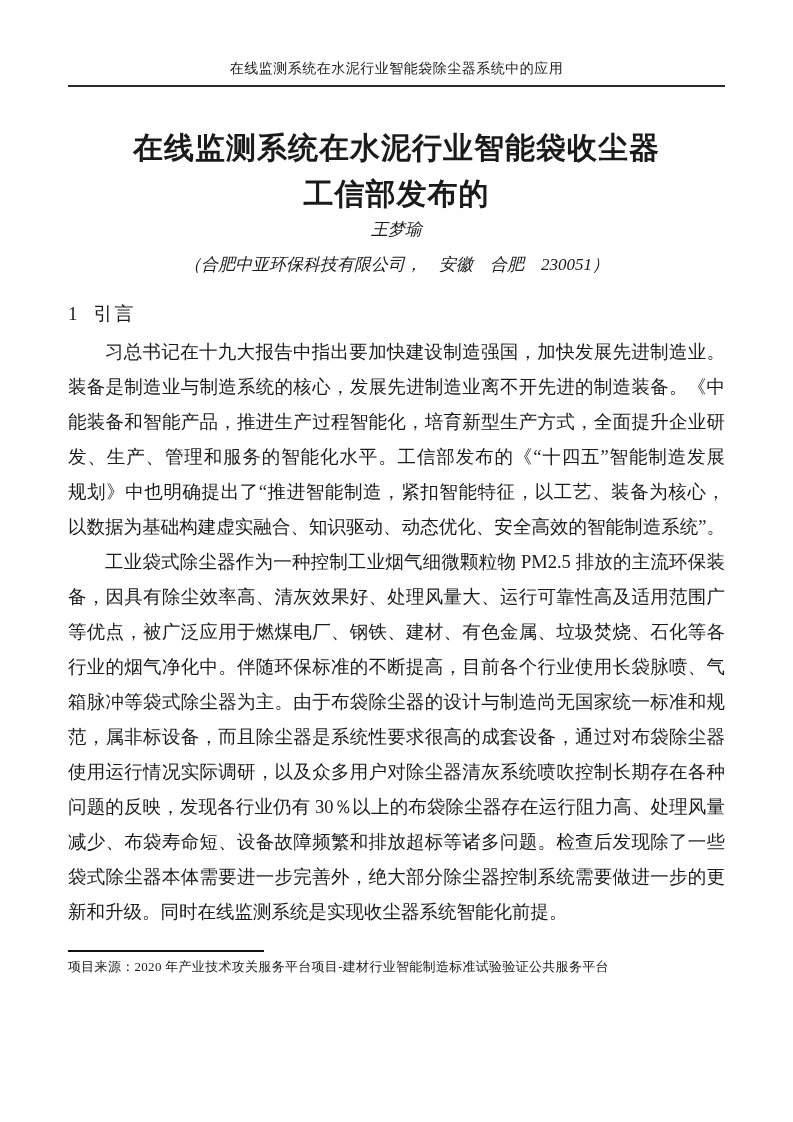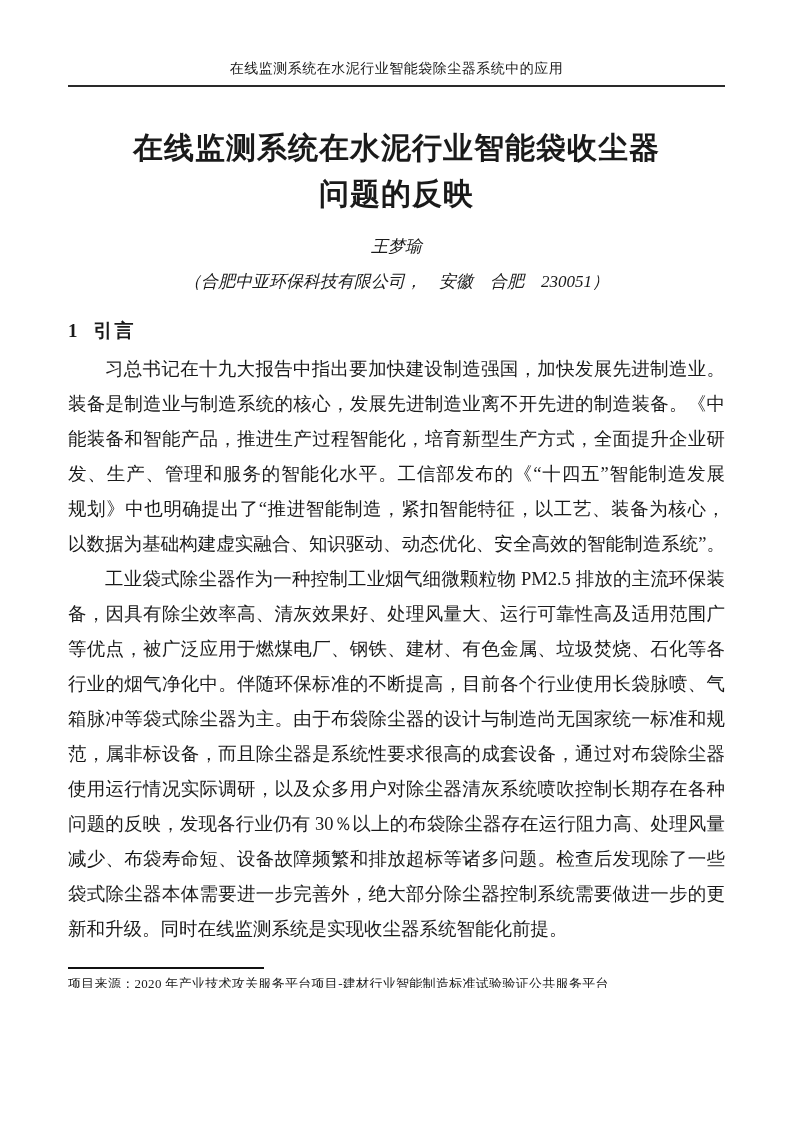--- a/index.html
+++ b/index.html
@@ -30,38 +30,38 @@
   .paper-title {
     margin-top: 38px;
     text-align: center;
     font-family: Liberation Serif, serif;
     font-weight: 700;
     font-size: 30px;
     line-height: 46px;
     letter-spacing: 1px;
   }
   .author {
-    margin-top: 18px;
+    margin-top: 1px;
     text-align: center;
     font-size: 17px;
     line-height: 24px;
     font-style: italic;
   }
   .affiliation {
     margin-top: 10px;
     text-align: center;
     font-size: 17px;
     line-height: 26px;
     font-style: italic;
   }
   .section-heading {
     margin-top: 22px;
     font-size: 19px;
     line-height: 28px;
-    font-weight: 700;
+    font-weight: 400;
   }
   .section-heading .num {
     font-family: "Liberation Serif", serif;
     margin-right: 16px;
   }
   .section-heading .label {
     font-family: "Liberation Sans", "DejaVu Sans", sans-serif;
     letter-spacing: 2px;
   }
   .body-text {
@@ -123,21 +123,21 @@
 </style>
 </head>
 <body>
 
 <div class="page">
 
   <div class="running-head">在线监测系统在水泥行业智能袋除尘器系统中的应用</div>
 
   <div class="paper-title">
     <div>在线监测系统在水泥行业智能袋收尘器</div>
-    <div>问题的反映</div>
+    <div>工信部发布的</div>
   </div>
 
   <div class="author">王梦瑜</div>
 
   <div class="affiliation">（合肥中亚环保科技有限公司，　安徽　合肥　230051）</div>
 
   <div class="section-heading">
     <span class="num">1</span><span class="label">引言</span>
   </div>
 

